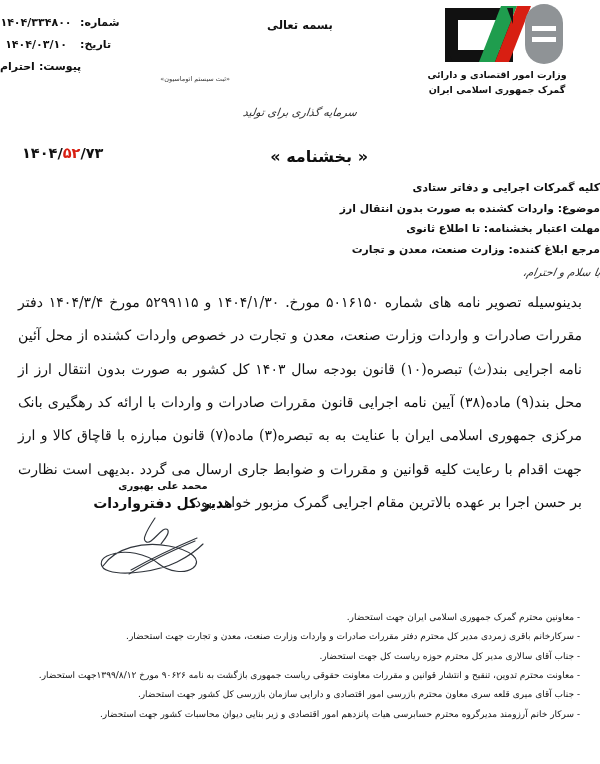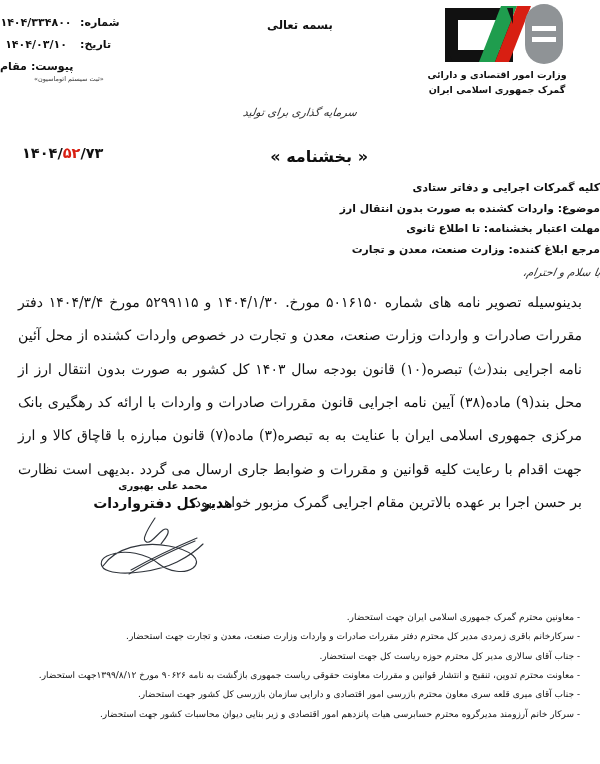--- a/index.html
+++ b/index.html
@@ -35,21 +35,21 @@
     display:flex;justify-content:flex-end;align-items:baseline;
     margin-bottom:9px;
     font-size:11px;font-weight:bold;
     white-space:nowrap;
   }
   .meta-label{margin-left:8px;}
   .meta-value{min-width:72px;text-align:center;direction:ltr;unicode-bidi:embed;}
   .meta-row.attach{margin-bottom:2px;}
   .meta-row.attach .meta-label{margin-left:4px;}
   .meta-note{
-    text-align:left;width:196px;
+    text-align:right;width:196px;
     font-size:6.5px;color:#3a3a3a;font-weight:normal;
     margin-top:1px;
   }
 
   
   .brand{
     position:absolute;top:4px;right:8px;
     width:190px;text-align:center;
   }
   .logo-wrap{
@@ -151,21 +151,21 @@
       <div class="meta-row">
         <span class="meta-label">شماره:</span>
         <span class="meta-value">۱۴۰۴/۳۳۴۸۰۰</span>
       </div>
       <div class="meta-row">
         <span class="meta-label">تاریخ:</span>
         <span class="meta-value">۱۴۰۴/۰۳/۱۰</span>
       </div>
       <div class="meta-row attach">
         <span class="meta-label">پیوست:</span>
-        <span>مقام</span>
+        <span>احترام</span>
       </div>
       <div class="meta-note">«ثبت سیستم اتوماسیون»</div>
     </div>
 
     <div class="brand">
       <div class="logo-wrap">
         <svg width="140" height="62" viewBox="0 0 140 62">
           <defs>
             <clipPath id="sqclip">
               <path d="M18 4 H86 V58 H18 Z M31 16 H73 V46 H31 Z" clip-rule="evenodd"></path>

